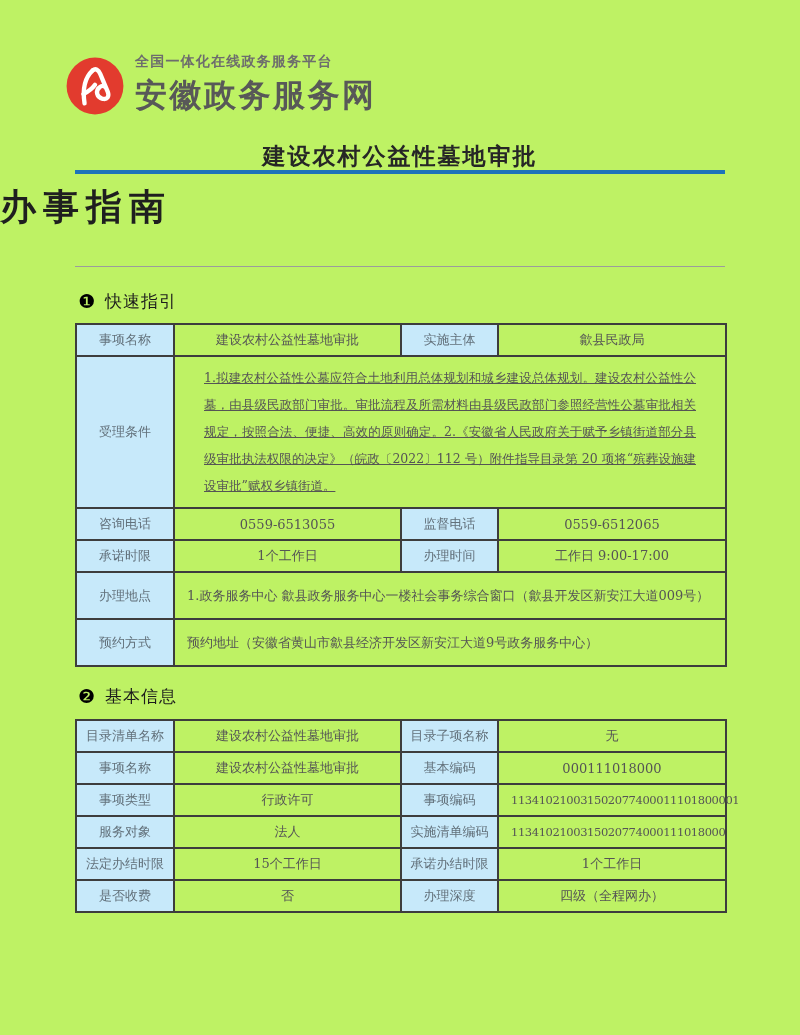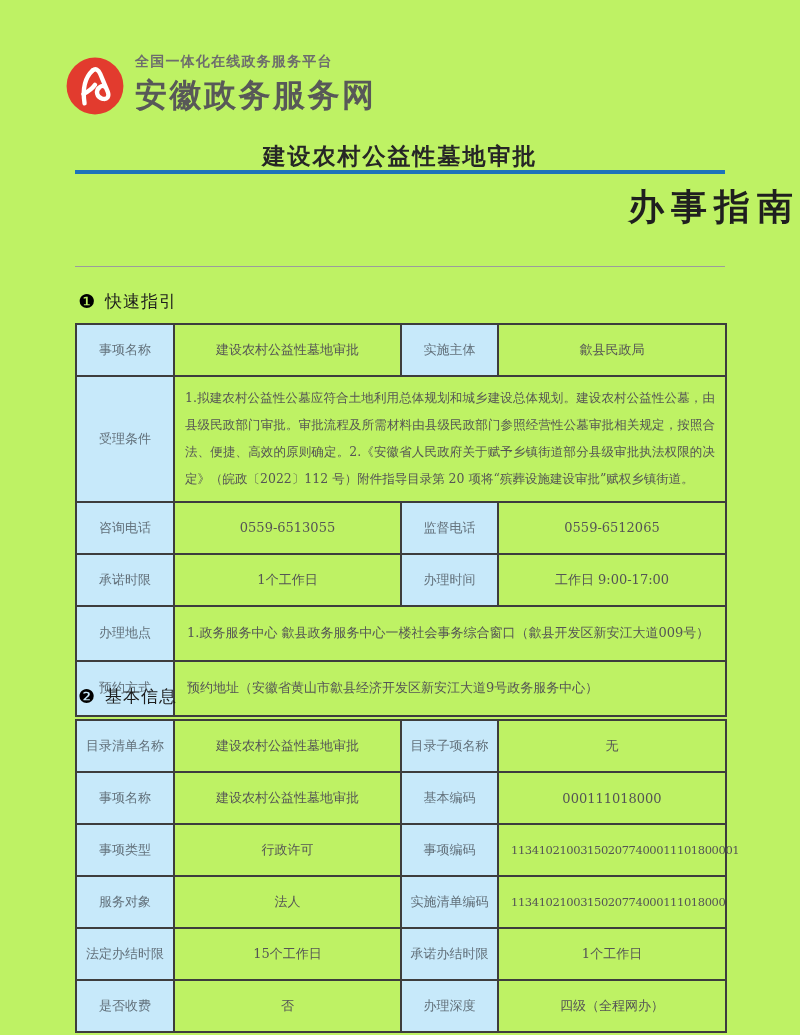--- a/index.html
+++ b/index.html
@@ -26,21 +26,21 @@
   }
 
   
   .service-title {
     position:absolute; top:141px; left:0; width:800px;
     text-align:center; font-size:23px; font-weight:bold; color:#262626; letter-spacing:2px;
   }
   .blue-rule { position:absolute; left:75px; top:170px; width:650px; height:4px; background:#1c74ba; }
   .doc-title {
     position:absolute; top:183px; left:0; width:800px;
-    text-align:right; font-size:36px; font-weight:bold; color:#1f1f1f; letter-spacing:7px;
+    text-align:left; font-size:36px; font-weight:bold; color:#1f1f1f; letter-spacing:7px;
   }
   .gray-rule { position:absolute; left:75px; top:266px; width:650px; height:1px; background:#9c9c9c; }
 
   
   .section-heading { position:absolute; left:78px; display:flex; align-items:center; }
   .section-heading.s1 { top:290px; }
   .section-heading.s2 { top:685px; }
   .circle-num {
     font-family:"DejaVu Sans","Liberation Sans",sans-serif;
     font-size:19px; color:#000; line-height:1;
@@ -52,25 +52,25 @@
   table.t1 { top:323px; }
   table.t2 { top:719px; }
   td {
     border:2px solid #3d3d3d;
     font-size:13px; vertical-align:middle;
   }
   td.label {
     background:#c7e9fa; text-align:center; color:#62707a; padding:4px 2px;
   }
   td.value { padding:5px 12px; text-align:left; color:#555555; }
-  tr.h44 td { height:52px;text-align:center; }
-  tr.h48 td { height:55px;margin-top:20px; }
+  tr.h44 td { height:32px;text-align:center; }
+  tr.h48 td { height:47px;margin-top:20px; }
   tr.tall td { height:122px; }
   td.longtext {
-    line-height:2.15; text-align:justify; padding:8px 10px; font-size:12.5px; color:#555;
+    line-height:2.15; text-align:justify; padding:8px 29px; font-size:12.5px; color:#555;text-decoration:underline;
   }
   td.code { font-size:11.5px; letter-spacing:-0.4px; white-space:nowrap; }
 </style>
 </head>
 <body>
 
 <div class="page">
 
   <div class="logo-row">
     <svg class="logo-icon" viewBox="0 0 100 100" aria-hidden="true">

